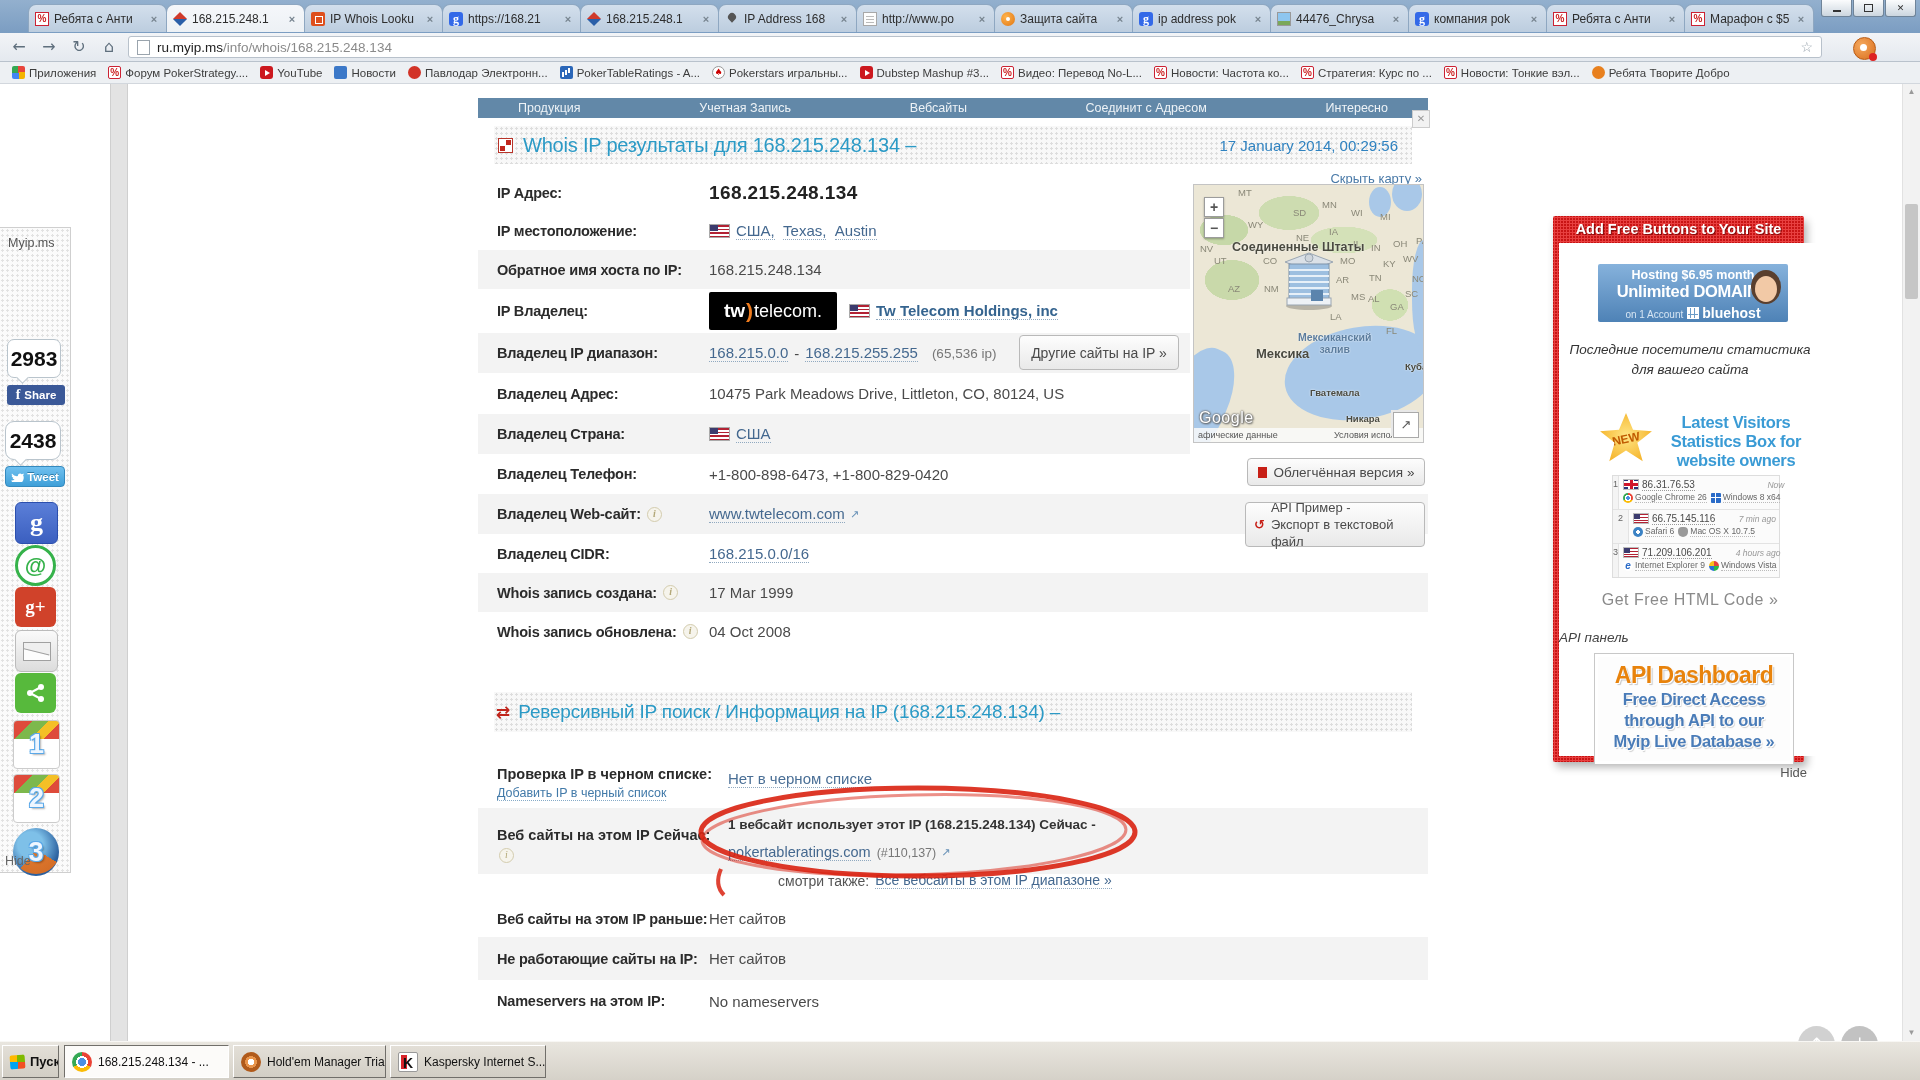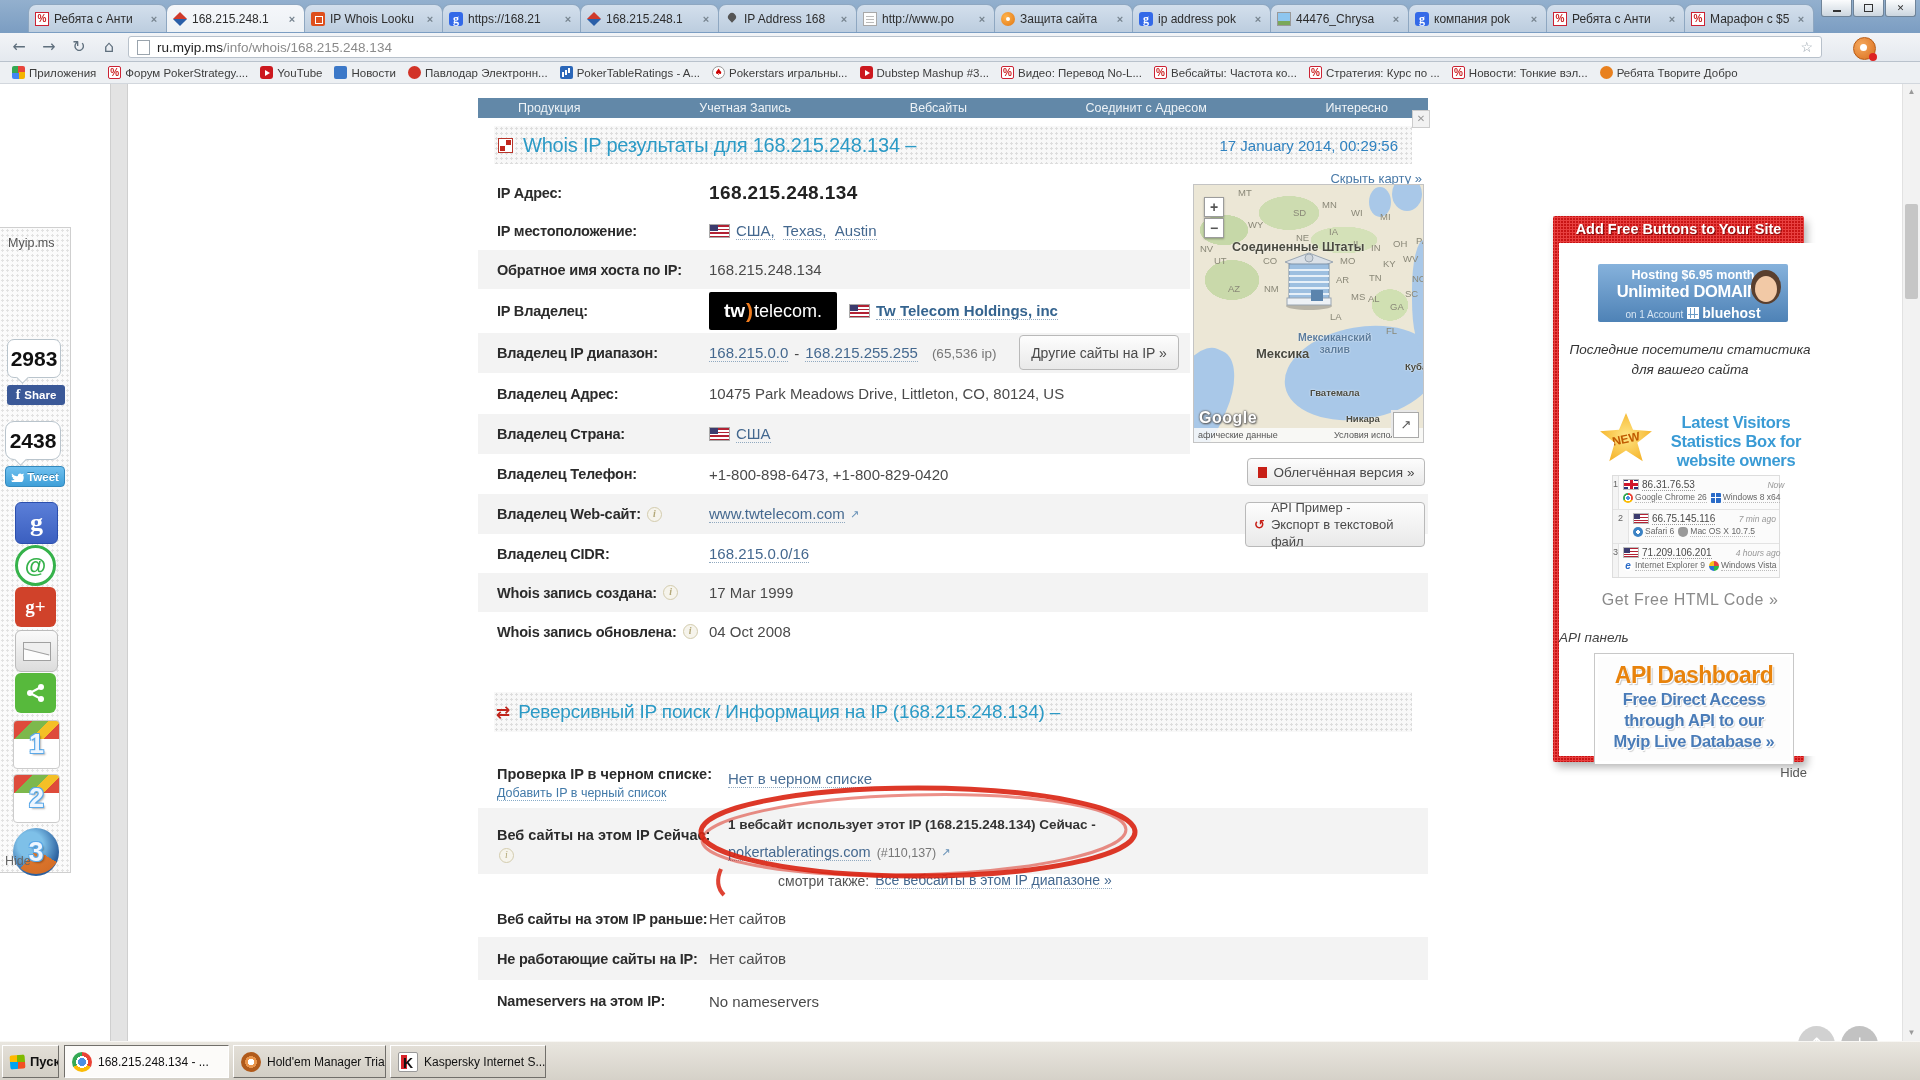--- a/index.html
+++ b/index.html
@@ -139,21 +139,21 @@
      radial-gradient(ellipse 34px 22px at 120px 185px,#cfe0b0 60%,transparent 61%)}
   .water{position:absolute;background:#a9c8e8}
   .mlab{position:absolute;font-size:9.5px;color:#8a8878;white-space:nowrap}
   .mbold{position:absolute;font-weight:bold;color:#4a4a40;white-space:nowrap;text-shadow:0 0 2px #fff}
   .mctl{position:absolute;left:10px;width:20px;height:20px;background:#fff;border:1px solid #9c9c9c;
     color:#555;font-weight:bold;font-size:14px;text-align:center;line-height:19px;box-shadow:0 1px 2px rgba(0,0,0,.3);
     box-sizing:border-box;cursor:pointer}
   .gattrib{position:absolute;left:0;bottom:0;width:100%;height:14px;background:rgba(250,250,250,.85);
     display:flex;justify-content:space-between;align-items:center;padding:0 4px;box-sizing:border-box}
   .gattrib span{font-size:9px;color:#555}
-  .glogo{position:absolute;left:5px;bottom:15px;font-size:16px;font-weight:bold;color:#fff;letter-spacing:0.5px;
+  .glogo{position:absolute;left:5px;bottom:15px;font-size:16px;font-weight:normal;color:#fff;letter-spacing:0.5px;
     text-shadow:0 0 2px #666,0 0 2px #666,1px 1px 2px #555}
   .mexpand{position:absolute;right:4px;bottom:4px;width:24px;height:24px;background:#fff;
     border:1px solid #aaa;color:#555;font-size:13px;text-align:center;line-height:23px;
     box-shadow:-2px -2px 0 #e8e8e8;font-family:"DejaVu Sans",sans-serif;cursor:pointer}
   .mexpand::after{content:"↗"}
   
   .adpanel{position:absolute;left:1553px;top:132px;width:251px;height:546px;background-color:#c81414;
     background-image:radial-gradient(#e84040 1px,transparent 1.2px);background-size:3px 3px;
     box-shadow:3px 5px 9px rgba(0,0,0,.3);border-radius:2px}
   .adhead{position:absolute;left:0;top:0;width:100%;height:27px;text-align:center;line-height:27px;
@@ -414,21 +414,21 @@
     <span class="bk">
         <span class="bi bi-yt"></span>
         <span>Dubstep Mashup #3...</span>
       </span>
     <span class="bk">
         <span class="bi fi-pct"></span>
         <span>Видео: Перевод No-L...</span>
       </span>
     <span class="bk">
         <span class="bi fi-pct"></span>
-        <span>Вебсайты: Частота ко...</span>
+        <span>Новости: Частота ко...</span>
       </span>
     <span class="bk">
         <span class="bi fi-pct"></span>
         <span>Стратегия: Курс по ...</span>
       </span>
     <span class="bk">
         <span class="bi fi-pct"></span>
         <span>Новости: Тонкие вэл...</span>
       </span>
     <span class="bk">

